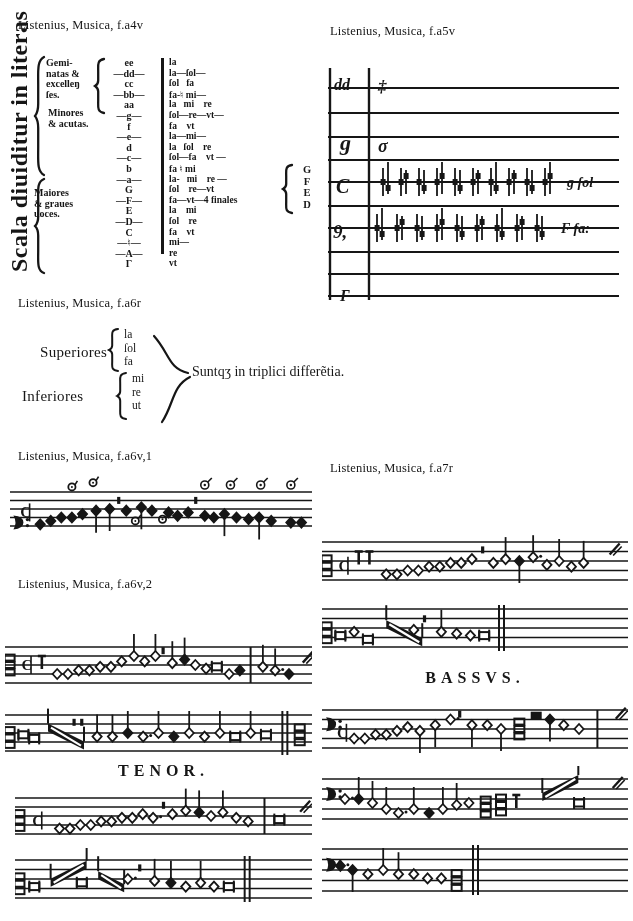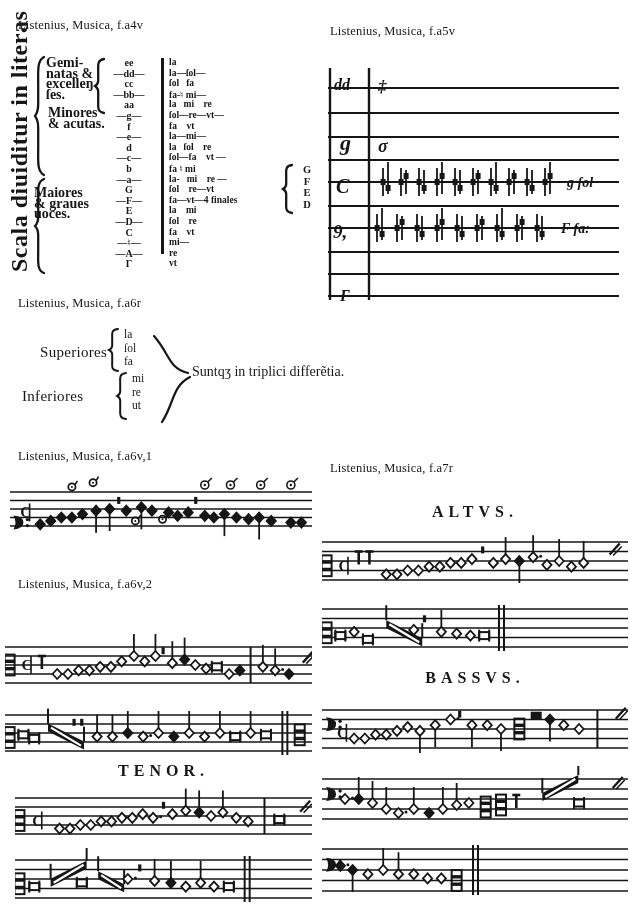--- a/index.html
+++ b/index.html
@@ -4,21 +4,21 @@
 <style>
   html,body{margin:0;padding:0;background:#fff;}
   #page{position:relative;width:633px;height:921px;background:#ffffff;overflow:hidden;
         font-family:"Liberation Serif","DejaVu Serif","DejaVu Sans",serif;color:#161616;}
   .cap{position:absolute;font-size:12.5px;letter-spacing:.2px;white-space:pre;text-align:right;}
   .voice{position:absolute;font-size:16px;font-weight:bold;letter-spacing:5px;text-align:center;}
   
   #scala-fig{position:absolute;left:0;top:40px;width:320px;height:240px;}
   #scala-title{position:absolute;left:6px;top:232px;transform:rotate(-90deg);transform-origin:0 0;
                width:212px;font-size:24px;font-weight:bold;letter-spacing:.5px;white-space:nowrap;}
-  .grp{position:absolute;font-size:14px;font-weight:bold;line-height:10.5px;white-space:pre;}
+  .grp{position:absolute;font-size:10px;font-weight:bold;line-height:10.5px;white-space:pre;}
   .srow{position:absolute;height:10.6px;font-weight:bold;}
   .let{position:absolute;left:100px;width:58px;text-align:center;font-size:10px;white-space:pre;}
   .syl{position:absolute;left:169px;font-size:9.5px;white-space:pre;}
   #scala-div{position:absolute;left:161px;top:18px;width:3px;height:196px;background:#161616;}
   .fin-letter{position:absolute;left:298px;width:18px;text-align:center;font-size:10.5px;font-weight:bold;}
   
   #divisio-fig{position:absolute;left:20px;top:328px;width:400px;height:100px;}
   .div-label{position:absolute;font-size:15px;letter-spacing:.3px;}
   .div-item{position:absolute;font-size:11.5px;line-height:13.5px;white-space:pre;}
   #divisio-note{position:absolute;left:172px;top:36px;font-size:14px;white-space:pre;}
@@ -33,21 +33,20 @@
 <div id="page">
 
   <div class="cap" style="left:18px;top:18px">Listenius, Musica, f.a4v</div>
   <div class="cap" style="left:330px;top:24px">Listenius, Musica, f.a5v</div>
   <div class="cap" style="left:18px;top:296px">Listenius, Musica, f.a6r</div>
   <div class="cap" style="left:18px;top:449px">Listenius, Musica, f.a6v,1</div>
   <div class="cap" style="left:18px;top:577px">Listenius, Musica, f.a6v,2</div>
   <div class="cap" style="left:330px;top:461px">Listenius, Musica, f.a7r</div>
 
   <div class="voice" style="left:15px;width:297px;top:762px">TENOR.</div>
-  <div class="voice" style="left:322px;width:306px;top:503px">ALTVS.</div>
   <div class="voice" style="left:322px;width:306px;top:669px">BASSVS.</div>
 
   <div id="scala-fig">
     <div id="scala-title">Scala diuiditur in literas</div>
     <div id="scala-groups">
         <div class="grp" style="left: 46px; top: 18px;">Gemi-
 natas &amp;
 excelleŋ
 ſes.</div>
         <div class="grp" style="left: 48px; top: 68px;">Minores

